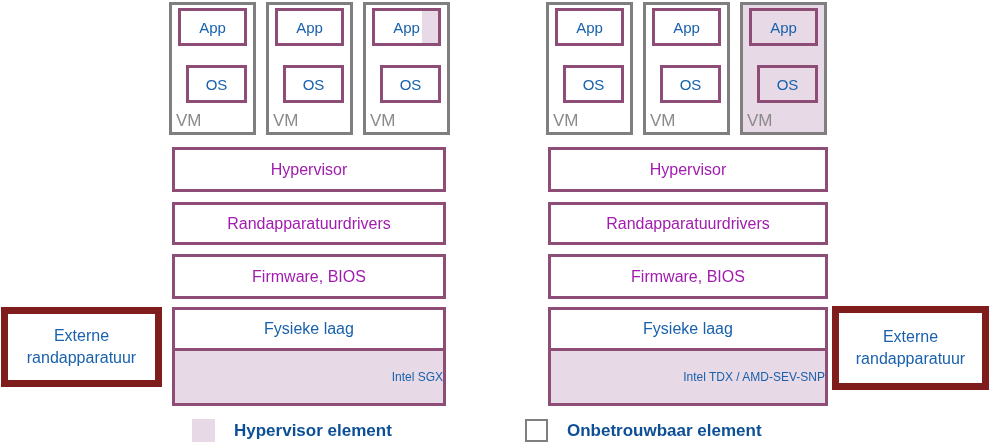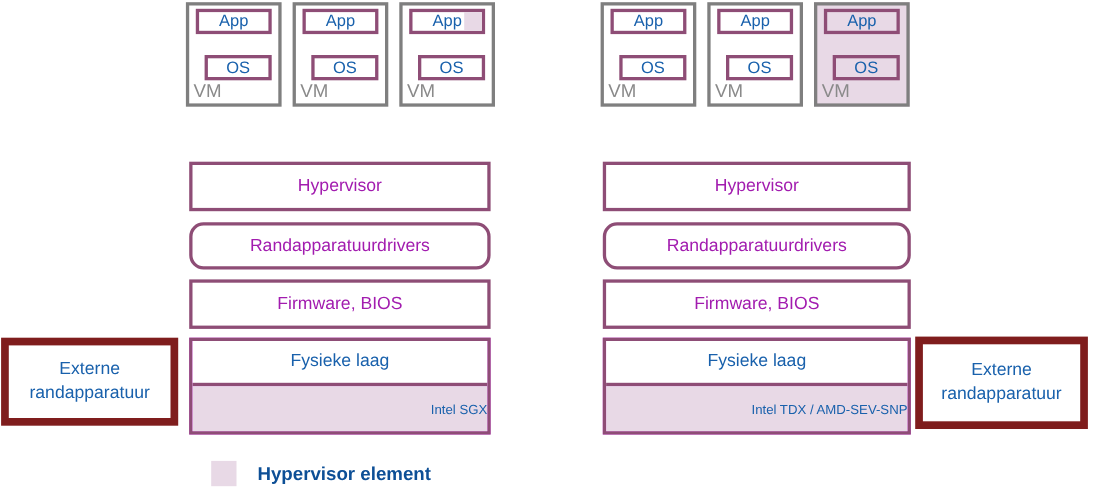--- a/index.html
+++ b/index.html
@@ -22,21 +22,21 @@
     top: 2px;
     display: flex;
     gap: 10px;
   }
   .vm-row.left  { left: 169px; }
   .vm-row.right { left: 546px; }
 
   .vm {
     box-sizing: border-box;
     width: 87px;
-    height: 95px;
+    height: 133px;
     border: 3px solid #7f7f7f;
     background: #ffffff;
     display: flex;
     flex-direction: column;
   }
   .vm.trusted { background: #e8d9e6; }
 
   .inner-box {
     box-sizing: border-box;
     position: relative;
@@ -79,30 +79,30 @@
     display: flex;
     align-items: center;
     justify-content: center;
     color: #a21caf;
     font-size: 16px;
   }
   .col-left  { left: 172px; width: 274px; }
   .col-right { left: 548px; width: 280px; }
 
   .row-hypervisor { top: 147px; height: 45px; }
-  .row-drivers    { top: 202px; height: 43px; border-radius: 13px; }
+  .row-drivers    { top: 202px; height: 43px; }
   .row-firmware   { top: 254px; height: 45px; }
 
   .physical {
     position: absolute;
     top: 307px;
-    height: 88px;
+    height: 99px;
     box-sizing: border-box;
     border: 3px solid #8e4d76;
-    background: #d946ef;
+    background: #f9a8d4;
     display: flex;
     flex-direction: column;
   }
   .phys-top {
     box-sizing: border-box;
     height: 41px;
     border-bottom: 3px solid #8e4d76;
     background: #ffffff;
     display: flex;
     align-items: center;
@@ -271,14 +271,18 @@
   </div>
 
   <div class="external right">
     <span>Externe randapparatuur</span>
   </div>
 
   <div class="legend-item trusted">
     <div class="swatch pink"></div>
     <div class="legend-label">Hypervisor element</div>
   </div>
+  <div class="legend-item untrusted">
+    <div class="swatch white"></div>
+    <div class="legend-label">Onbetrouwbaar element</div>
+  </div>
 
 </div>
 
 </body></html>

